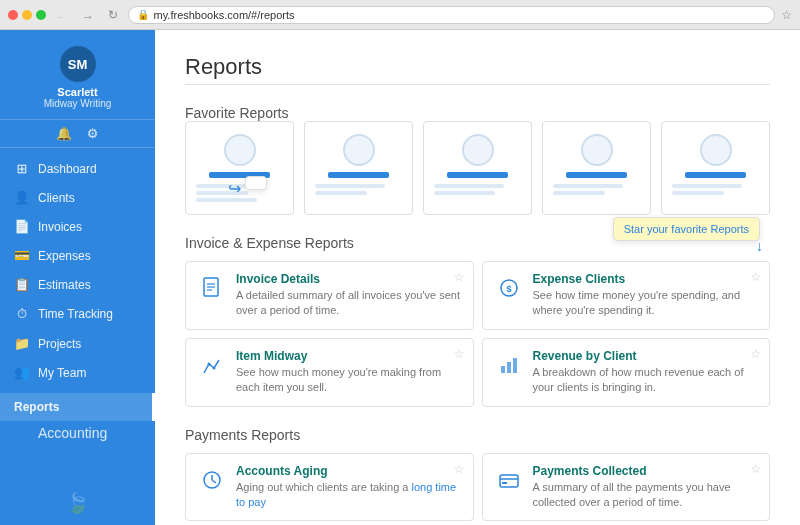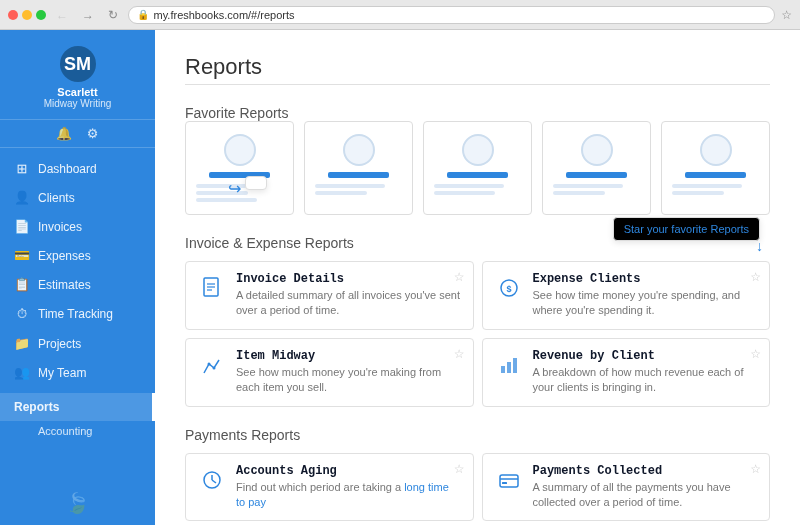--- a/index.html
+++ b/index.html
@@ -33,39 +33,39 @@
       width: 155px; background: #2e86de; flex-shrink: 0; display: flex; flex-direction: column;
       color: white; height: 100%; overflow: hidden;
     }
     .sidebar-user {
       display: flex; flex-direction: column; align-items: center; padding: 16px 10px 10px;
       border-bottom: 1px solid rgba(255,255,255,0.2);
     }
     .avatar {
       width: 36px; height: 36px; border-radius: 50%; background: #1a5c99;
       display: flex; align-items: center; justify-content: center;
-      font-size: 18px; font-weight: 700; color: white; margin-bottom: 4px;
+      font-size: 13px; font-weight: 700; color: white; margin-bottom: 4px;
     }
     .user-name { font-size: 11px; font-weight: 600; color: white; }
     .user-biz { font-size: 10px; color: rgba(255,255,255,0.8); text-align: center; }
     .sidebar-icons-top {
       display: flex; justify-content: center; gap: 14px; padding: 6px 0;
       border-bottom: 1px solid rgba(255,255,255,0.2);
     }
     .sidebar-icon-btn { color: rgba(255,255,255,0.8); font-size: 13px; cursor: pointer; }
     .sidebar-nav { flex: 1; padding: 6px 0; }
     .nav-item {
       display: flex; align-items: center; gap: 8px; padding: 7px 14px;
       font-size: 12px; color: rgba(255,255,255,0.9); cursor: pointer;
       transition: background 0.15s;
     }
     .nav-item.active { background: rgba(255,255,255,0.15); font-weight: 600; border-right: 3px solid white; }
     .nav-item .nav-icon { font-size: 13px; width: 16px; text-align: center; }
     .nav-sub-item {
-      padding: 4px 14px 4px 38px; font-size: 11px; color: rgba(255,255,255,0.8); cursor: pointer;
+      padding: 4px 14px 4px 38px; font-size: 14px; color: rgba(255,255,255,0.8); cursor: pointer;
     }
     .sidebar-leaf {
       margin-top: auto; display: flex; justify-content: center; padding: 10px;
       opacity: 0.3;
     }
     .leaf-icon { font-size: 20px; color: white; }
 
     
     .main-content {
       flex: 1; background: white; overflow-y: auto; padding: 24px 30px 20px;
@@ -108,21 +108,21 @@
       pointer-events: none;
     }
     .tooltip-arrow {
       position: absolute; left: -18px; top: 2px;
       font-size: 16px; color: #2e86de; transform: scaleX(-1);
     }
 
     
     .star-tooltip {
       position: absolute; right: 90px; top: 8px;
-      background: #000000; border: 1px solid #ddd; border-radius: 4px;
+      background: #fef9c3; border: 1px solid #ddd; border-radius: 4px;
       padding: 5px 10px; font-size: 11px; color: #2e86de; white-space: nowrap;
       box-shadow: 0 2px 6px rgba(0,0,0,0.1);
     }
     .star-tooltip-arrow {
       position: absolute; right: -4px; bottom: -14px;
       font-size: 14px; color: #2e86de;
     }
 
     
     .reports-section { margin-bottom: 20px; }
@@ -132,21 +132,21 @@
     .report-card {
       border: 1px solid #e0e0e0; border-radius: 4px; padding: 10px 12px;
       display: flex; align-items: flex-start; gap: 10px; background: white;
       cursor: pointer; position: relative;
     }
     .report-card-icon {
       width: 28px; height: 28px; flex-shrink: 0; display: flex; align-items: center;
       justify-content: center; color: #2e86de; font-size: 16px; margin-top: 2px;
     }
     .report-card-body { flex: 1; }
-    .report-card-title { font-size: 12px; font-weight: 600; color: #0f172a; margin-bottom: 2px; font-family: Liberation Mono, monospace; }
+    .report-card-title { font-size: 12px; font-weight: 600; color: #0f766e; margin-bottom: 2px; }
     .report-card-desc { font-size: 11px; color: #777; line-height: 1.4; }
     .report-card-star {
       position: absolute; top: 8px; right: 8px; font-size: 12px; color: #ccc; cursor: pointer;
     }
 
     
     .long-time { color: #2e86de; }
   </style>
 </head>
 <body>
@@ -371,21 +371,21 @@
           <div class="report-card-icon">
             <svg width="22" height="22" viewBox="0 0 22 22" fill="none">
               <circle cx="11" cy="11" r="8" stroke="#2e86de" stroke-width="1.5" fill="none"></circle>
               <line x1="11" y1="6" x2="11" y2="11" stroke="#2e86de" stroke-width="1.5"></line>
               <line x1="11" y1="11" x2="15" y2="14" stroke="#2e86de" stroke-width="1.5"></line>
             </svg>
           </div>
           <div class="report-card-body">
             <div class="report-card-title">Accounts Aging</div>
             <div class="report-card-desc">
-              <span>Find out which period are taking a </span><span class="long-time">long time to pay</span>
+              <span>Aging out which clients are taking a </span><span class="long-time">long time to pay</span>
             </div>
           </div>
           <span class="report-card-star">☆</span>
         </div>
 
         <div class="report-card">
           <div class="report-card-icon">
             <svg width="22" height="22" viewBox="0 0 22 22" fill="none">
               <rect x="2" y="6" width="18" height="12" rx="2" stroke="#2e86de" stroke-width="1.5" fill="none"></rect>
               <line x1="2" y1="10" x2="20" y2="10" stroke="#2e86de" stroke-width="1.5"></line>

